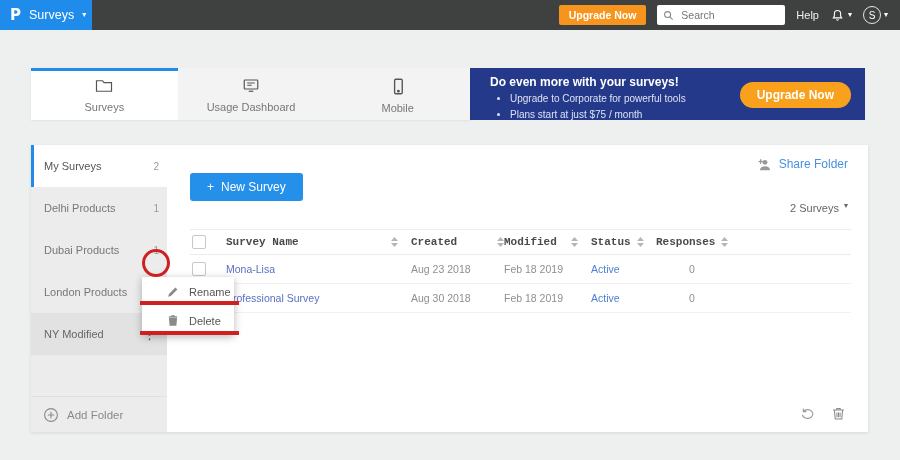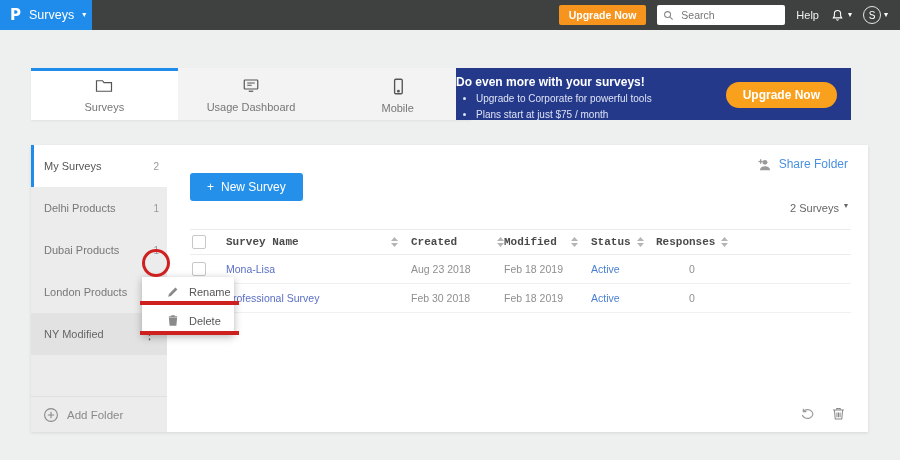--- a/index.html
+++ b/index.html
@@ -20,21 +20,21 @@
   .searchbox input{border:none;outline:none;width:84px;font-size:10.5px;color:#444;font-family:"Liberation Sans",sans-serif;background:transparent;}
   .help-label{color:#f0f0f0;font-size:11px;cursor:pointer;}
   .icon-btn{display:flex;align-items:center;gap:3px;cursor:pointer;}
   .avatar{width:18px;height:18px;border-radius:50%;border:1px solid #e6e6e6;color:#fff;font-size:10px;display:flex;align-items:center;justify-content:center;box-sizing:border-box;}
   
   .tabs{position:absolute;top:68px;left:31px;width:440px;height:52px;background:#f3f3f3;display:flex;box-shadow:0 1px 2px rgba(0,0,0,.06);}
   .tab{flex:1;display:flex;flex-direction:column;align-items:center;justify-content:center;gap:3px;border-top:3px solid transparent;box-sizing:border-box;cursor:pointer;}
   .tab.active{background:#fff;border-top-color:var(--accent-blue);}
   .tab-label{font-size:11px;color:#777;}
   
-  .banner{position:absolute;top:68px;left:456px;width:395px;height:52px;background:var(--banner-bg);box-sizing:border-box;padding:7px 0;}
+  .banner{position:absolute;top:68px;left:470px;width:395px;height:52px;background:var(--banner-bg);box-sizing:border-box;padding:7px 20px;}
   .banner-title{color:#fff;font-size:12px;font-weight:bold;}
   .banner-list{margin:2px 0 0 20px;padding:0;color:#dde2f5;font-size:10px;line-height:1.55;}
   .banner-btn{position:absolute;right:14px;top:14px;background:var(--banner-orange);border-radius:13px;padding:6px 17px;font-size:12px;font-weight:bold;color:#fff;cursor:pointer;}
   
   .card{position:absolute;top:145px;left:31px;width:837px;height:287px;background:#fff;box-shadow:0 1px 3px rgba(0,0,0,.1);}
   .side{position:absolute;left:0;top:0;bottom:0;width:136px;background:#ececec;}
   .side-item{height:42px;display:flex;align-items:center;padding:0 8px 0 10px;border-left:3px solid transparent;font-size:11px;color:#777;box-sizing:border-box;cursor:pointer;}
   .side-item.active{background:#fff;border-left-color:var(--accent-blue);color:#555;}
   .side-item.hovered{background:#e2e2e2;color:#666;}
   .count{margin-left:auto;font-size:10px;color:#999;}
@@ -264,21 +264,21 @@
         <span class="cell-date">Feb 18 2019</span>
         <span class="cell-status">Active</span>
         <span class="cell-resp">0</span>
       </div>
 
       <div class="trow">
         <span class="hcell">
             <span class="checkbox"></span>
           </span>
         <span class="cell-name">Professional Survey</span>
-        <span class="cell-date">Feb 30 2018</span>
+        <span class="cell-date">Aug 30 2018</span>
         <span class="cell-date">Feb 18 2019</span>
         <span class="cell-status">Active</span>
         <span class="cell-resp">0</span>
       </div>
     </div>
 
     <div class="bottom-icons">
       <span>
         <svg width="16" height="14" viewBox="0 0 24 20" fill="none" stroke="#999" stroke-width="1.7">
             <path d="M5 6a8 6.5 0 1 1-1.5 5.5"></path>

